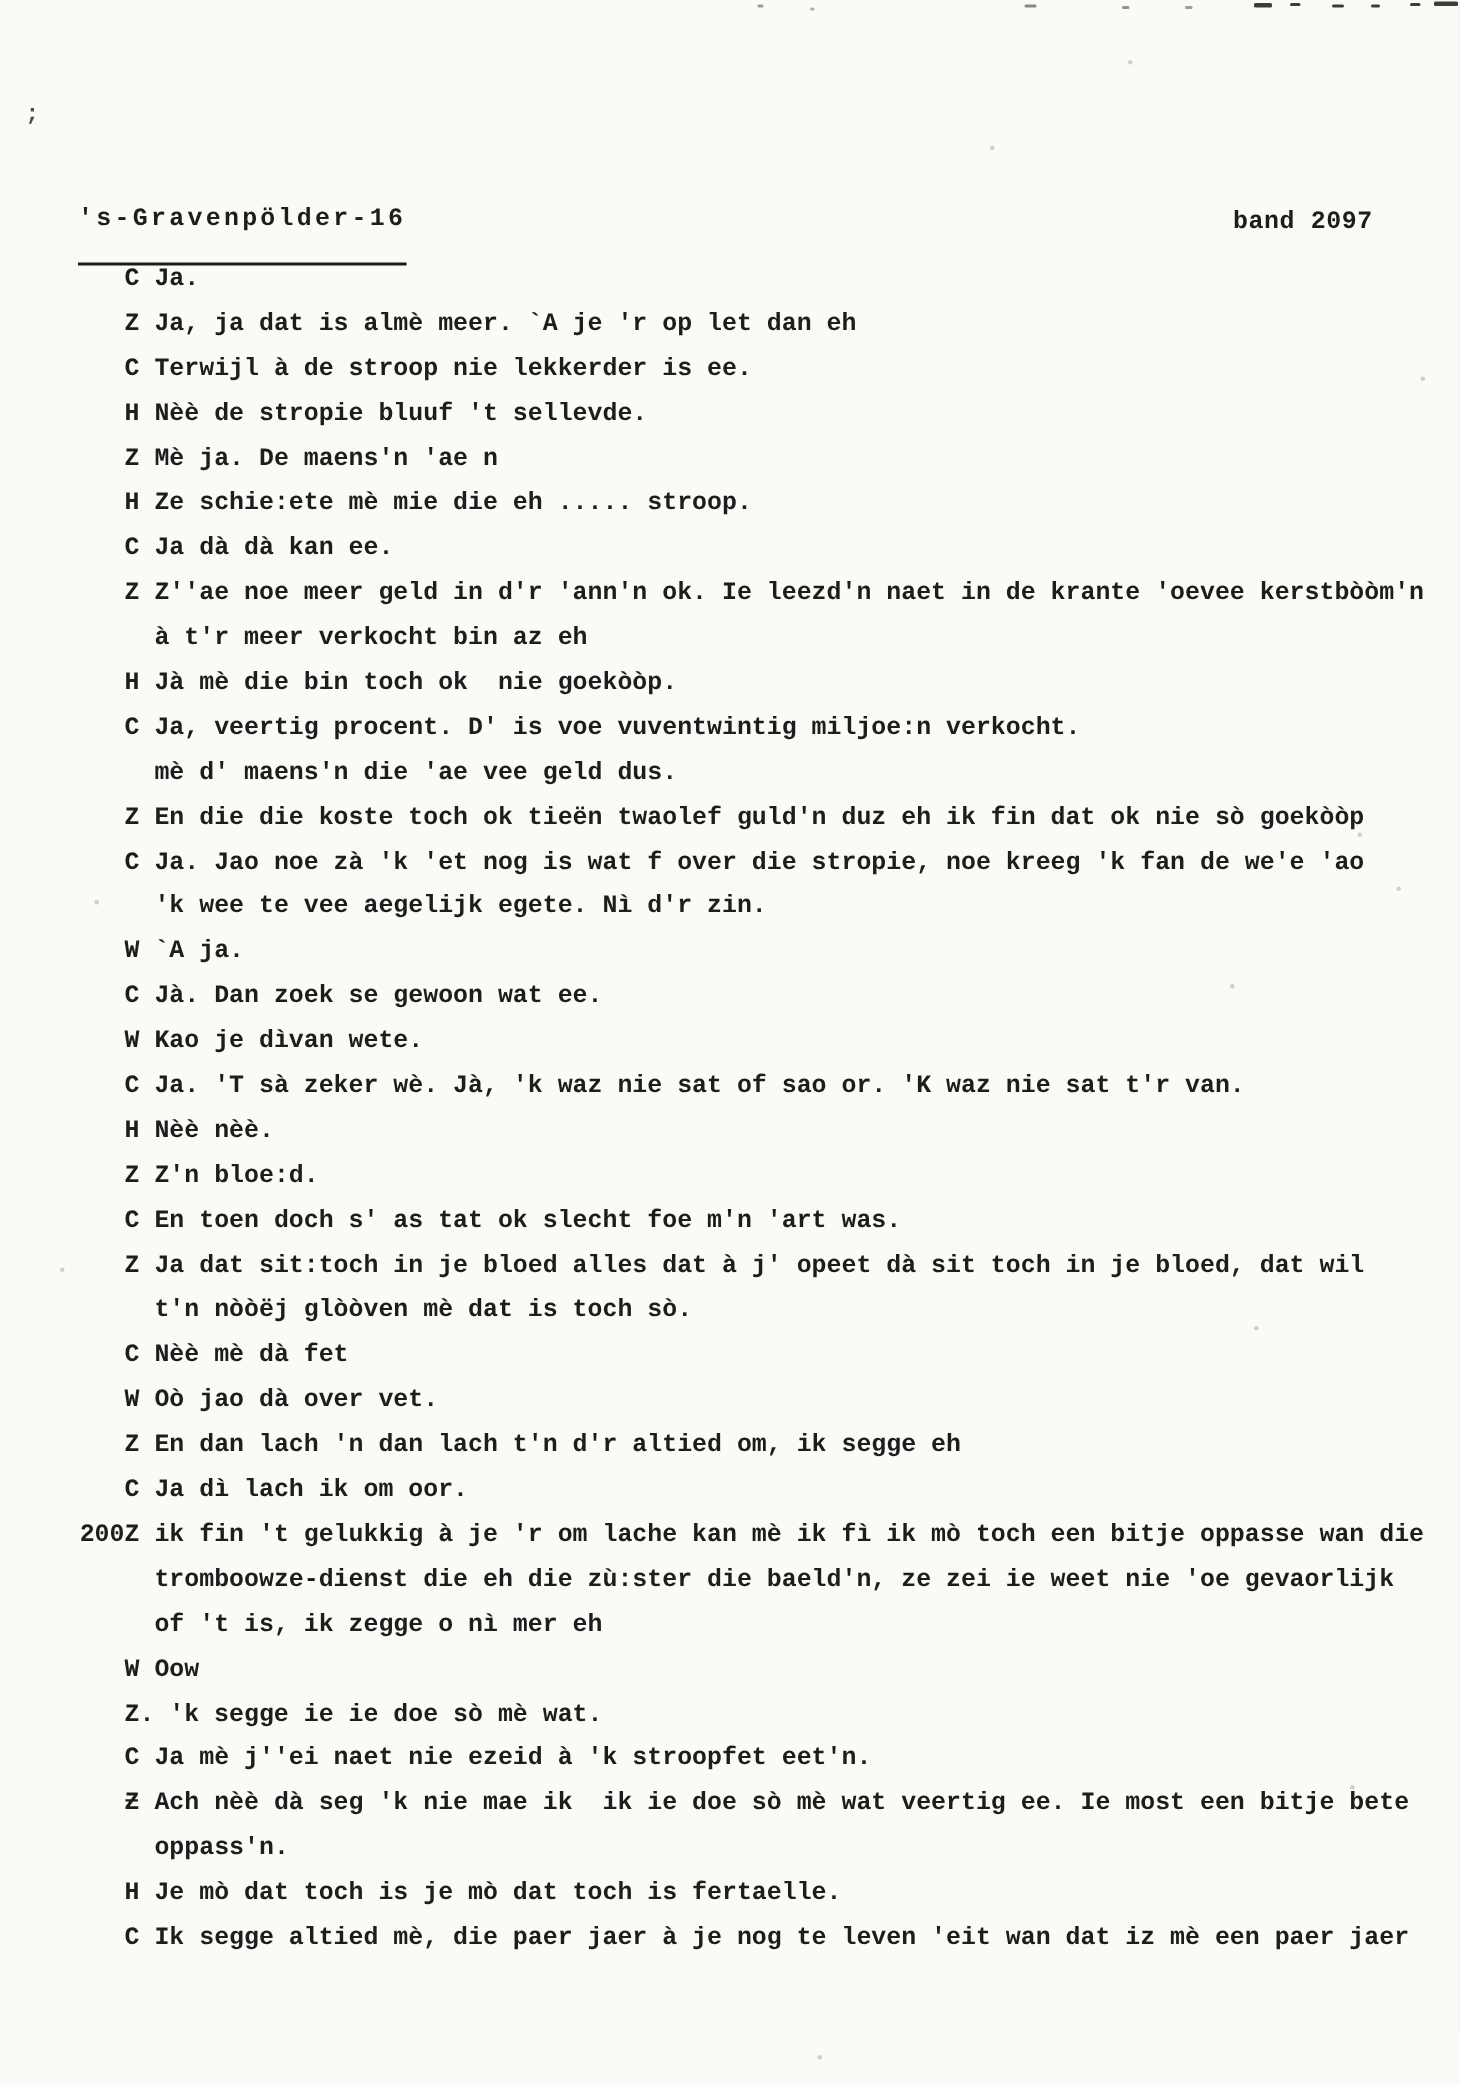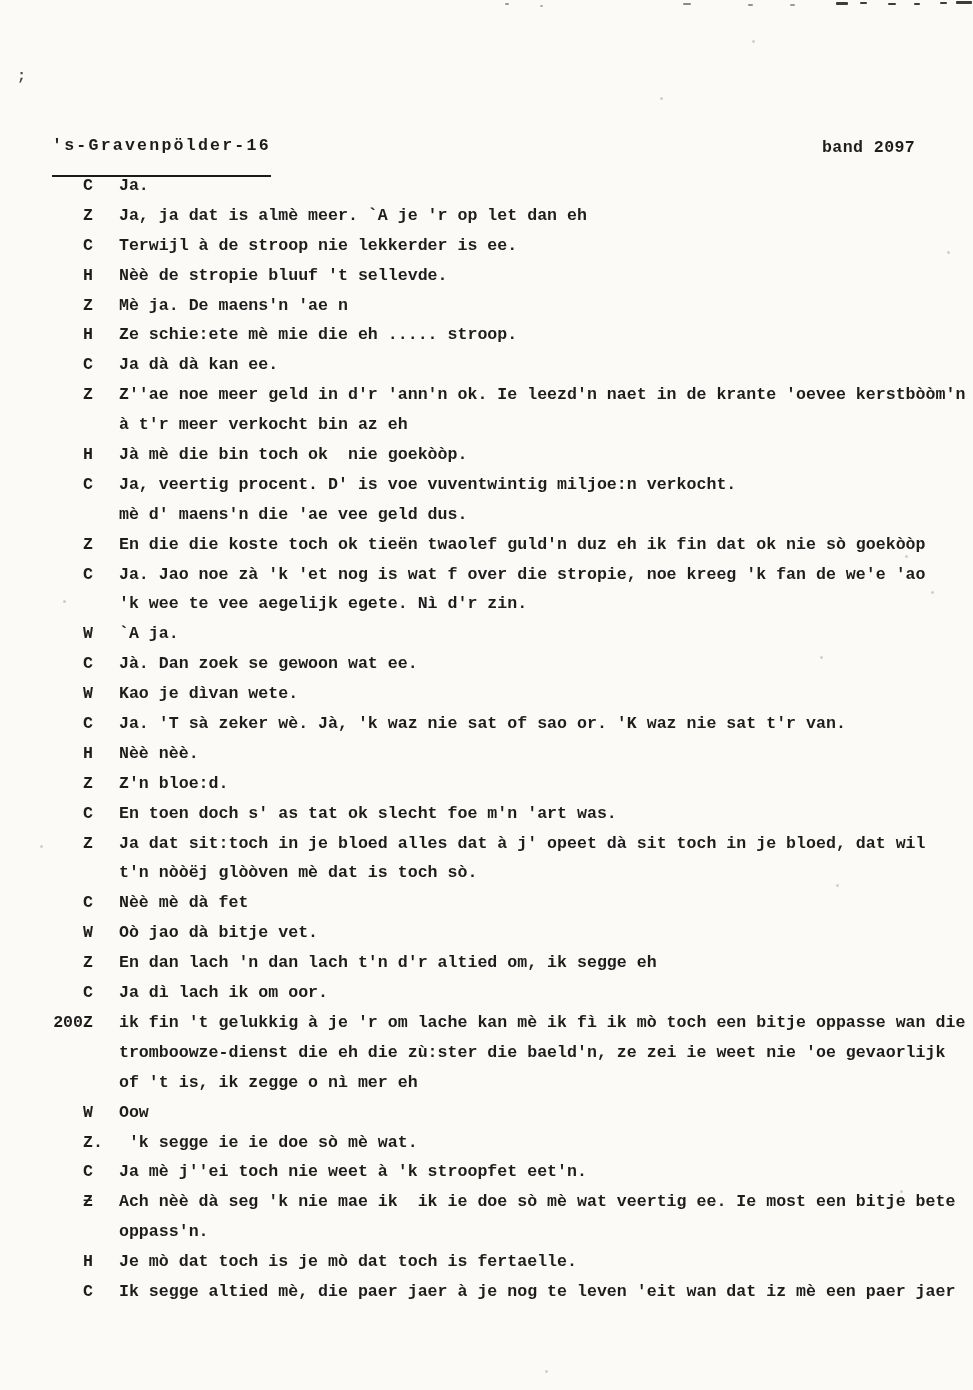--- a/index.html
+++ b/index.html
@@ -35,21 +35,21 @@
     font-size:16.6px;font-weight:600;
   }
   .line{
     height:29.9px;line-height:29.9px;
     white-space:pre;
   }
   .num{
     display:inline-block;width:40px;white-space:pre;vertical-align:top;text-align:right;
   }
   .sp{white-space:pre;}
-  .txt{white-space:pre;margin-left:16px;}
+  .txt{white-space:pre;}
   .artifact{position:absolute;background:#3c3c3a;border-radius:1px;}
   .noise{position:absolute;background:#6b6b66;border-radius:50%;opacity:.3;}
   .margin-mark{
     position:absolute;left:17px;top:68px;
     font-size:15px;color:#4a4a46;font-weight:600;
   }
 </style>
 </head>
 <body>
 
@@ -105,28 +105,28 @@
       <div class="line"><span class="num"></span><span class="sp">W </span><span class="txt">`A ja.</span></div>
       <div class="line"><span class="num"></span><span class="sp">C </span><span class="txt">Jà. Dan zoek se gewoon wat ee.</span></div>
       <div class="line"><span class="num"></span><span class="sp">W </span><span class="txt">Kao je dìvan wete.</span></div>
       <div class="line"><span class="num"></span><span class="sp">C </span><span class="txt">Ja. 'T sà zeker wè. Jà, 'k waz nie sat of sao or. 'K waz nie sat t'r van.</span></div>
       <div class="line"><span class="num"></span><span class="sp">H </span><span class="txt">Nèè nèè.</span></div>
       <div class="line"><span class="num"></span><span class="sp">Z </span><span class="txt">Z'n bloe:d.</span></div>
       <div class="line"><span class="num"></span><span class="sp">C </span><span class="txt">En toen doch s' as tat ok slecht foe m'n 'art was.</span></div>
       <div class="line"><span class="num"></span><span class="sp">Z </span><span class="txt">Ja dat sit:toch in je bloed alles dat à j' opeet dà sit toch in je bloed, dat wil</span></div>
       <div class="line"><span class="num"></span><span class="sp">  </span><span class="txt">t'n nòòëj glòòven mè dat is toch sò.</span></div>
       <div class="line"><span class="num"></span><span class="sp">C </span><span class="txt">Nèè mè dà fet</span></div>
-      <div class="line"><span class="num"></span><span class="sp">W </span><span class="txt">Oò jao dà bitje vet.</span></div>
+      <div class="line"><span class="num"></span><span class="sp">W </span><span class="txt">Oò jao dà over vet.</span></div>
       <div class="line"><span class="num"></span><span class="sp">Z </span><span class="txt">En dan lach 'n dan lach t'n d'r altied om, ik segge eh</span></div>
       <div class="line"><span class="num"></span><span class="sp">C </span><span class="txt">Ja dì lach ik om oor.</span></div>
       <div class="line"><span class="num">200</span><span class="sp">Z </span><span class="txt">ik fin 't gelukkig à je 'r om lache kan mè ik fì ik mò toch een bitje oppasse wan die</span></div>
       <div class="line"><span class="num"></span><span class="sp">  </span><span class="txt">tromboowze-dienst die eh die zù:ster die baeld'n, ze zei ie weet nie 'oe gevaorlijk</span></div>
       <div class="line"><span class="num"></span><span class="sp">  </span><span class="txt">of 't is, ik zegge o nì mer eh</span></div>
       <div class="line"><span class="num"></span><span class="sp">W </span><span class="txt">Oow</span></div>
       <div class="line"><span class="num"></span><span class="sp">Z. </span><span class="txt">'k segge ie ie doe sò mè wat.</span></div>
-      <div class="line"><span class="num"></span><span class="sp">C </span><span class="txt">Ja mè j''ei toch nie weet à 'k stroopfet eet'n.</span></div>
+      <div class="line"><span class="num"></span><span class="sp">C </span><span class="txt">Ja mè j''ei naet nie ezeid à 'k stroopfet eet'n.</span></div>
       <div class="line"><span class="num"></span><span class="sp">Ƶ </span><span class="txt">Ach nèè dà seg 'k nie mae ik  ik ie doe sò mè wat veertig ee. Ie most een bitje bete</span></div>
       <div class="line"><span class="num"></span><span class="sp">  </span><span class="txt">oppass'n.</span></div>
       <div class="line"><span class="num"></span><span class="sp">H </span><span class="txt">Je mò dat toch is je mò dat toch is fertaelle.</span></div>
       <div class="line"><span class="num"></span><span class="sp">C </span><span class="txt">Ik segge altied mè, die paer jaer à je nog te leven 'eit wan dat iz mè een paer jaer</span></div>
     </div>
 
 </div>
 
 </body></html>

